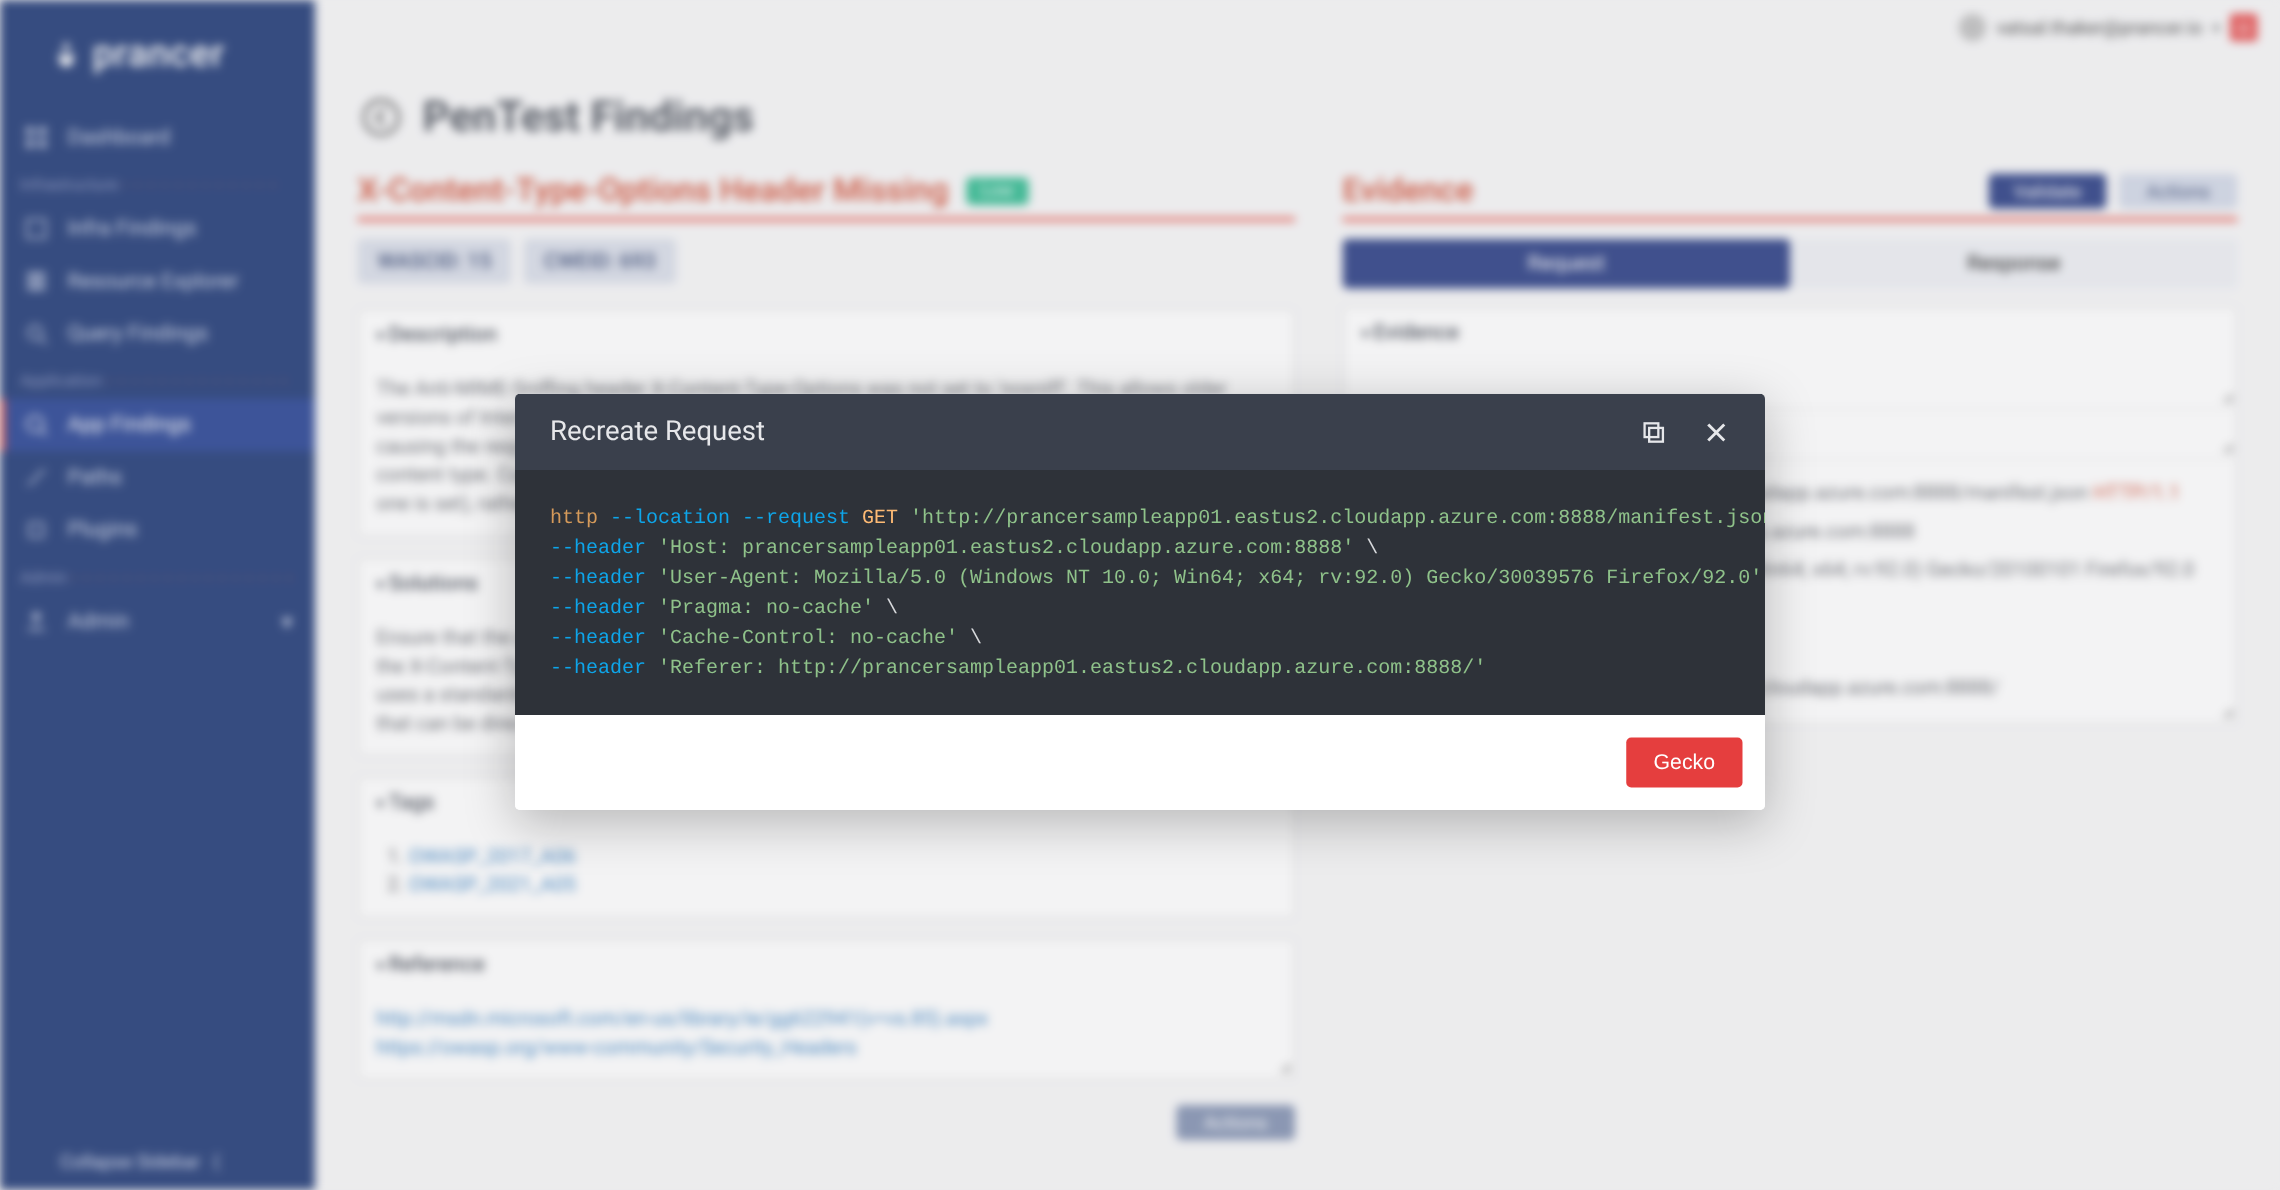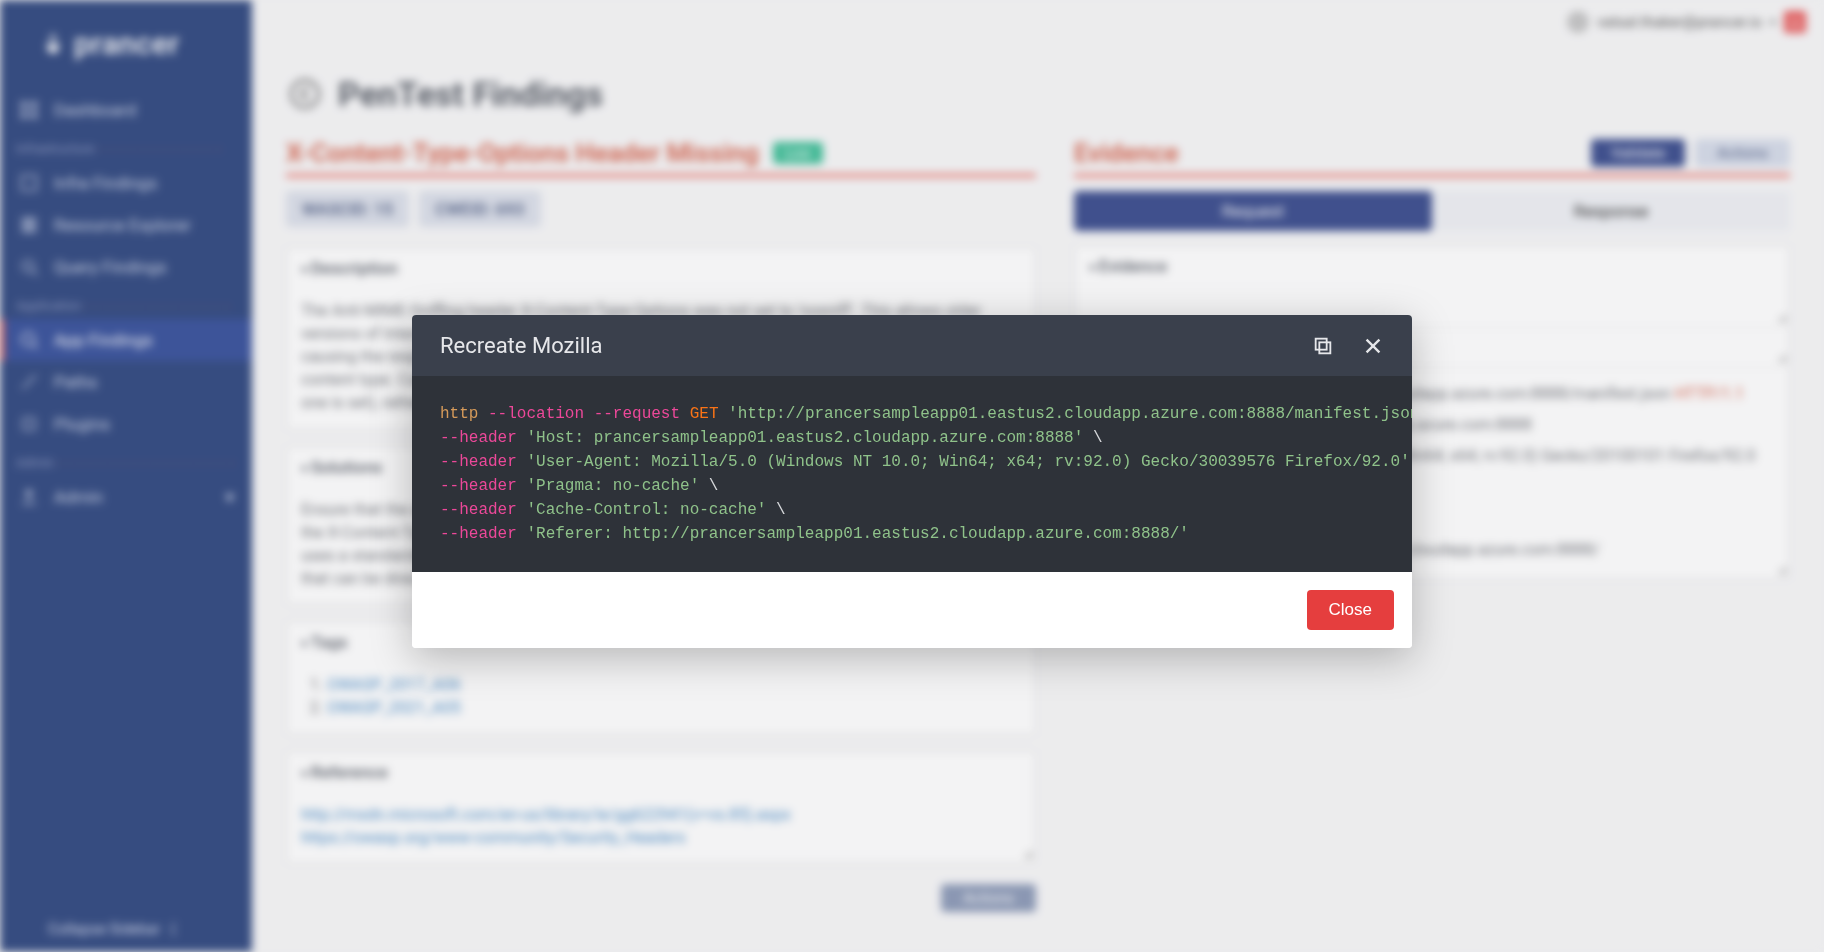--- a/index.html
+++ b/index.html
@@ -69,22 +69,22 @@
   .bottom-actions { display:flex; justify-content:flex-end; margin-top:20px; }
 
   
   .overlay { position: absolute; inset: 0; background: rgba(200,200,206,0.22); display:flex; align-items:flex-start; justify-content:center; padding-top:315px; }
   .modal { width: 1000px; background:#fff; border-radius:4px; overflow:hidden; box-shadow:0 10px 40px rgba(0,0,0,.25); }
   .modal-head { background:#3a404c; color:#e6e7ea; display:flex; align-items:center; padding:18px 28px; font-size:22px; }
   .modal-head-actions { margin-left:auto; display:flex; gap:28px; align-items:center; }
   .icon-btn { width:22px; height:22px; color:#e6e7ea; cursor:pointer; }
   .code-block { background:#2e3239; color:#d8dadd; font-family: "SFMono-Regular", Consolas, "Liberation Mono", Menlo, monospace; font-size:16px; line-height:1.5; padding:26px 28px 26px 28px; white-space:pre; overflow-x:auto; }
   .tok-cmd { color:#d59a5a; }
-  .tok-flag { color:#ec4899; }
-  .tok-method { color:#f97316; }
+  .tok-flag { color:#0ea5e9; }
+  .tok-method { color:#fdba74; }
   .tok-str { color:#8fc28a; }
   .cont { color:#d8dadd; }
   .modal-footer { background:#fff; padding:18px 18px; display:flex; justify-content:flex-end; }
   .btn-close { background:#e53e3e; color:#fff; border:none; padding:10px 22px; font-size:17px; border-radius:4px; cursor:pointer; }
 </style>
 </head>
 <body>
 
 <div class="app">
 
@@ -265,35 +265,35 @@
           </div>
         </div>
       </div>
     </div>
   </main>
 </div>
 
 <div class="overlay">
   <div class="modal">
     <div class="modal-head">
-      <span>Recreate Mozilla</span>
+      <span>Recreate Request</span>
       <div class="modal-head-actions">
         <svg class="icon-btn" viewBox="0 0 24 24">
             <rect x="8" y="8" width="12" height="12" fill="none" stroke="currentColor" stroke-width="2"></rect>
             <rect x="4" y="4" width="12" height="12" fill="none" stroke="currentColor" stroke-width="2"></rect>
           </svg>
         <svg class="icon-btn" viewBox="0 0 24 24">
             <line x1="5" y1="5" x2="19" y2="19" stroke="currentColor" stroke-width="2.5"></line>
             <line x1="19" y1="5" x2="5" y2="19" stroke="currentColor" stroke-width="2.5"></line>
           </svg>
       </div>
     </div>
     <div class="code-block"><span class="tok-cmd">http</span> <span class="tok-flag">--location</span> <span class="tok-flag">--request</span> <span class="tok-method">GET</span> <span class="tok-str">'http://prancersampleapp01.eastus2.cloudapp.azure.com:8888/manifest.json'</span> 
 <span class="tok-flag">--header</span> <span class="tok-str">'Host: prancersampleapp01.eastus2.cloudapp.azure.com:8888'</span> <span class="cont">\</span>
 <span class="tok-flag">--header</span> <span class="tok-str">'User-Agent: Mozilla/5.0 (Windows NT 10.0; Win64; x64; rv:92.0) Gecko/30039576 Firefox/92.0'</span> 
 <span class="tok-flag">--header</span> <span class="tok-str">'Pragma: no-cache'</span> <span class="cont">\</span>
 <span class="tok-flag">--header</span> <span class="tok-str">'Cache-Control: no-cache'</span> <span class="cont">\</span>
 <span class="tok-flag">--header</span> <span class="tok-str">'Referer: http://prancersampleapp01.eastus2.cloudapp.azure.com:8888/'</span></div>
     <div class="modal-footer">
-      <button class="btn-close">Close</button>
+      <button class="btn-close">Gecko</button>
     </div>
   </div>
 </div>
 
 </body></html>

